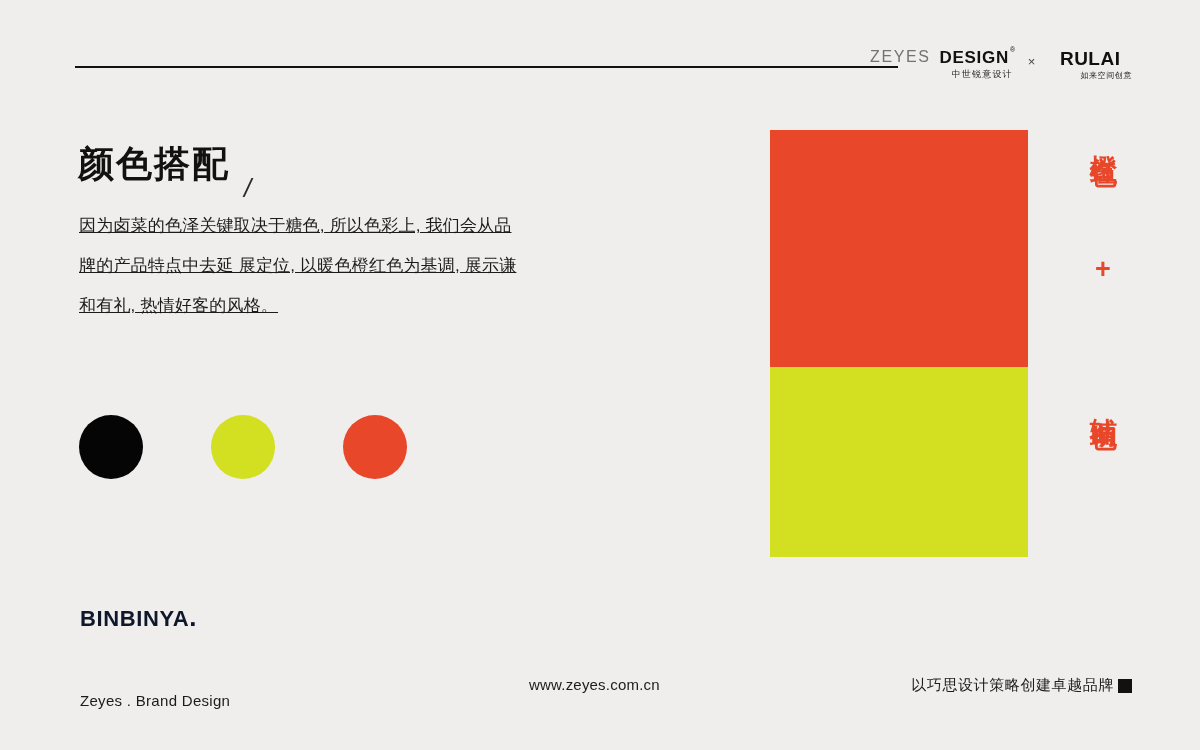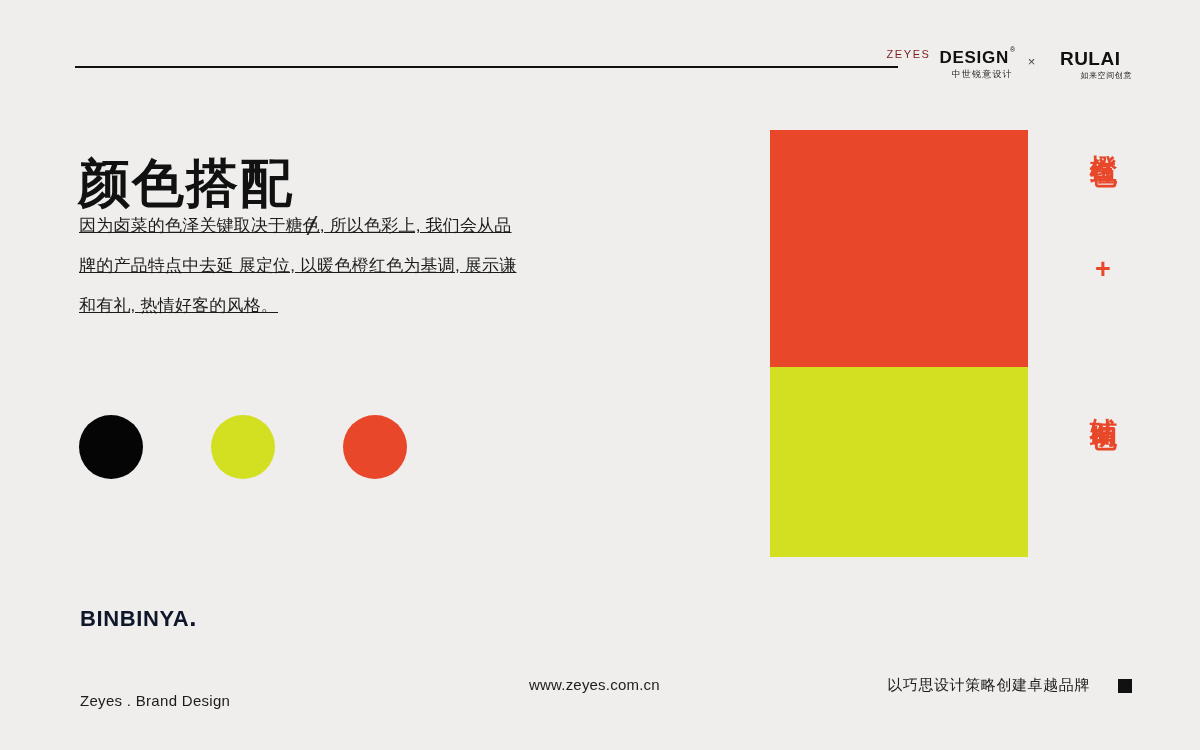--- a/index.html
+++ b/index.html
@@ -43,24 +43,24 @@
     flex-direction: column;
     align-items: flex-end;
     line-height: 1;
   }
   .logo-zeyes-top {
     display: flex;
     align-items: flex-start;
     gap: 9px;
   }
   .logo-word-thin {
-    font-size: 11px;
+    font-size: 16px;
     font-weight: 400;
     letter-spacing: 1.6px;
-    color: #7f1d1d;
+    color: #737373;
   }
   .logo-word-bold {
     font-size: 17px;
     font-weight: 700;
     letter-spacing: 0.7px;
     color: #111;
     position: relative;
   }
   .logo-reg {
     font-size: 7px;
@@ -105,21 +105,21 @@
 
   
   .headline-row {
     position: absolute;
     left: 78px;
     top: 122px;
     display: flex;
     align-items: flex-end;
   }
   .headline {
-    font-size: 52px;
+    font-size: 36px;
     font-weight: 700;
     letter-spacing: 2px;
     line-height: 1;
     color: #111111;
   }
   .headline-slash {
     font-size: 26px;
     font-weight: 400;
     font-style: italic;
     color: #2a2a2a;
@@ -226,21 +226,21 @@
     font-size: 15px;
     letter-spacing: 0.2px;
     color: #1c1c1c;
   }
   .footer-right {
     position: absolute;
     right: 68px;
     top: 676px;
     display: flex;
     align-items: center;
-    gap: 28px;
+    gap: 4px;
     font-size: 15px;
     letter-spacing: 0.6px;
     color: #1c1c1c;
   }
   .footer-square {
     width: 14px;
     height: 14px;
     background: #111111;
     display: inline-block;
   }

